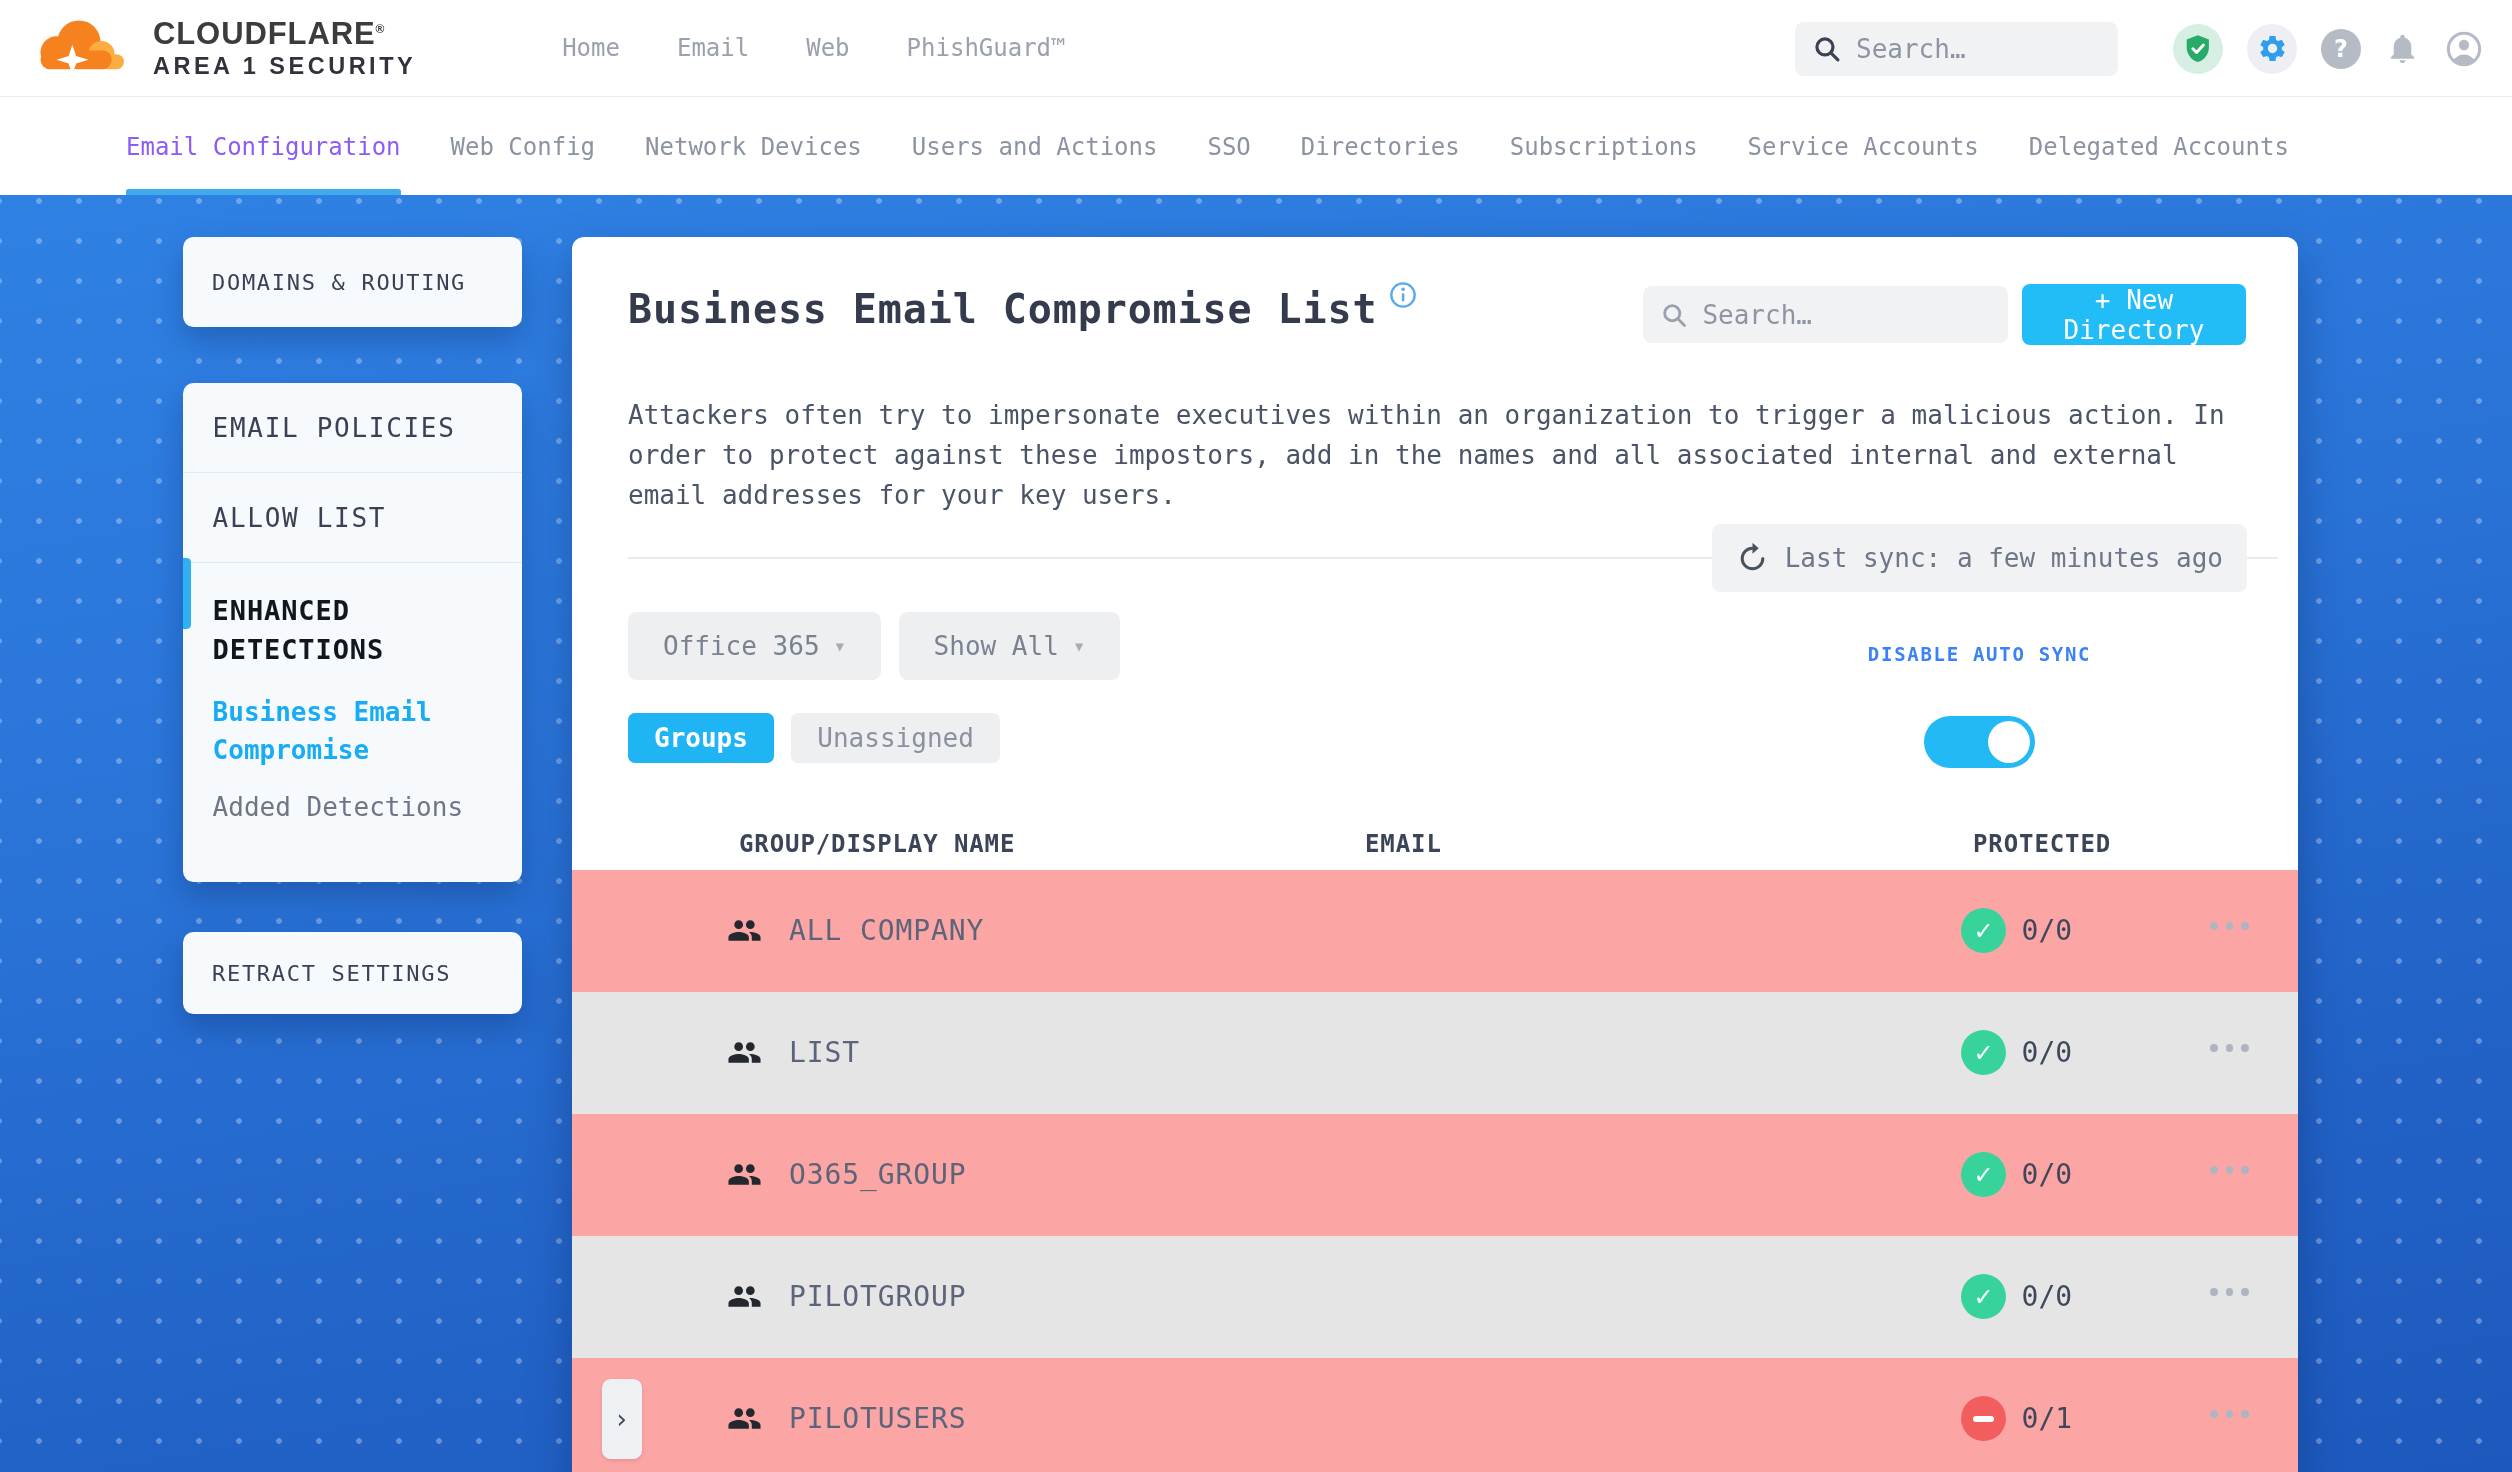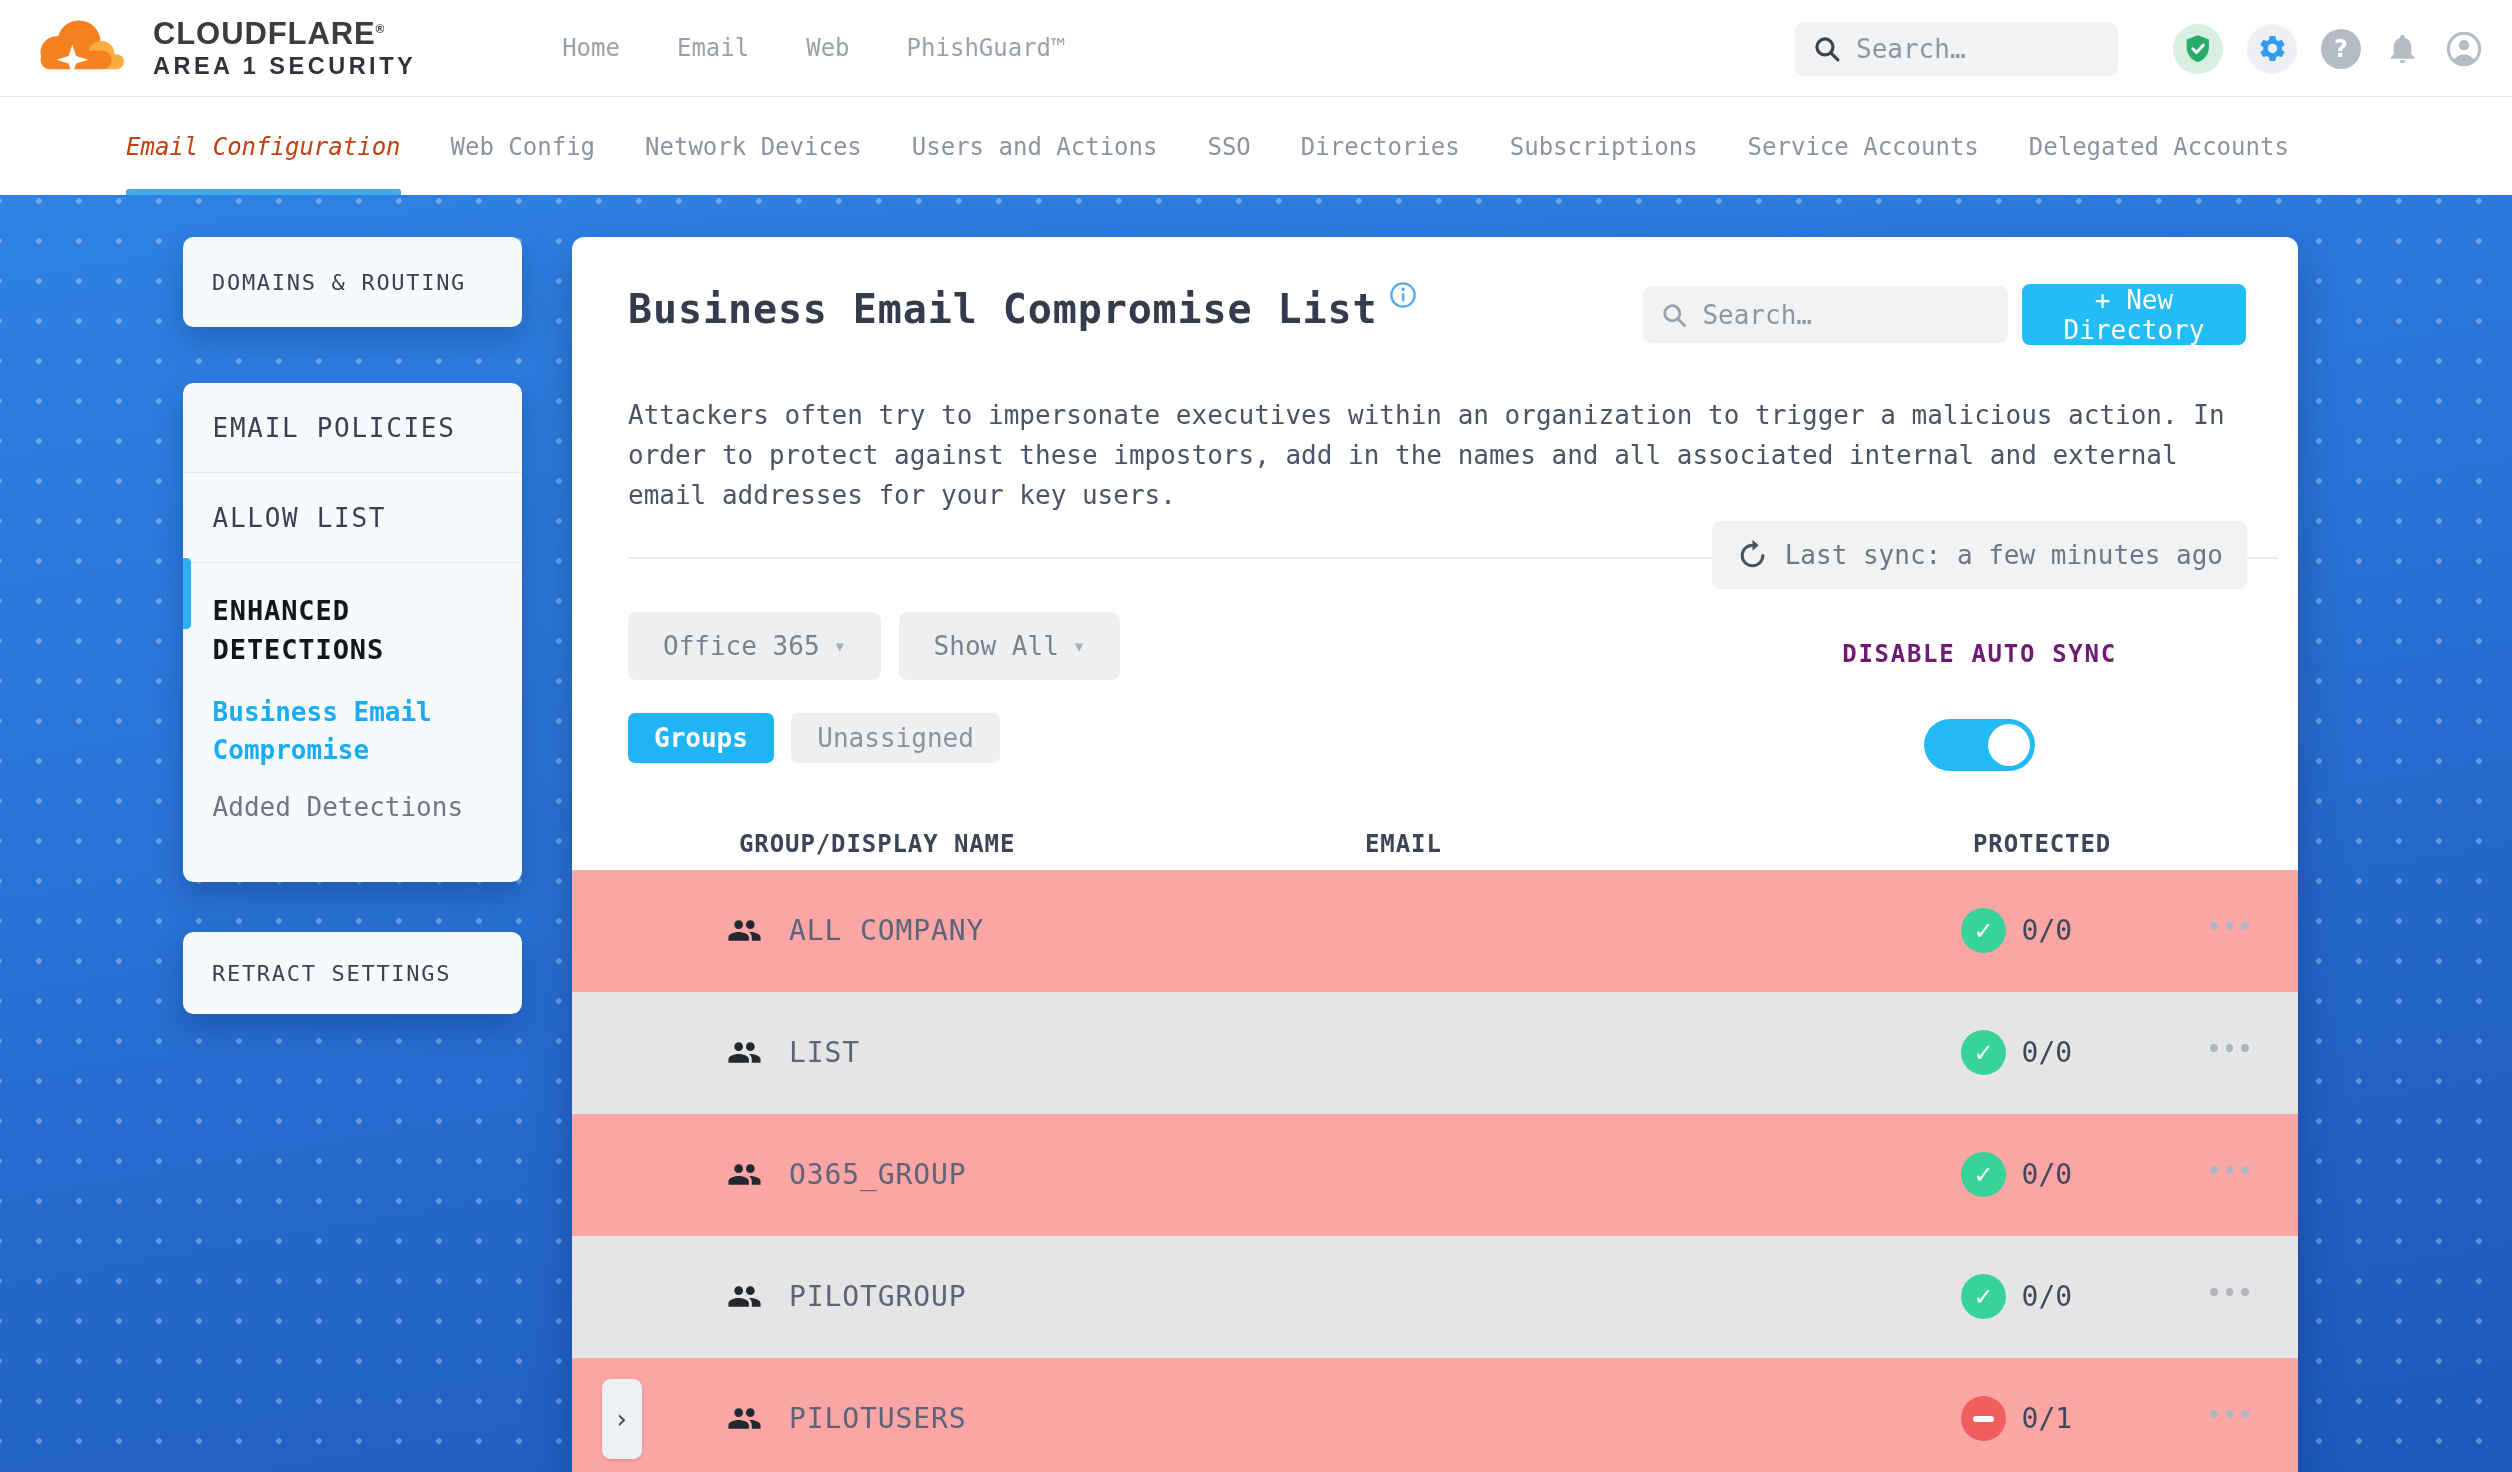--- a/index.html
+++ b/index.html
@@ -25,21 +25,21 @@
   .searchpill input::placeholder { color:#8d95a3; }
   .cir { border-radius:50%; display:flex; align-items:center; justify-content:center; }
   .shieldc { width:50px; height:50px; background:#d6efe2; margin-left:31px; }
   .gearc { width:50px; height:50px; background:#edeff2; }
 
   
   .subnav { position:absolute; top:99px; left:0; width:100%; height:96px; background:#fff;
             display:flex; align-items:stretch; padding-left:126px; z-index:5; }
   .subnav .itm { position:relative; display:flex; align-items:center; margin-right:50px;
                  font-size:24px; color:#8b93a2; cursor:pointer; white-space:nowrap; }
-  .subnav .itm.active { color:#c2410c;font-style:italic; }
+  .subnav .itm.active { color:#8b5cf6; }
   .subnav .itm.active::after { content:""; position:absolute; left:0; right:0; bottom:0; height:6px;
                                background:#3fabea; border-radius:2.6px 2.6px 0 0; }
 
   
   .stage { position:absolute; top:195px; left:0; right:0; bottom:0;
            background-image:
              radial-gradient(circle, rgba(255,255,255,.30) 2.6px, transparent 3.1px),
              linear-gradient(170deg,#2f81e4 0%, #2a74d8 38%, #2263c7 72%, #1d59bd 100%);
            background-size:40px 40px, 100% 100%; background-position:19px 26px, 0 0; }
 
@@ -74,21 +74,21 @@
 
   .controls { position:absolute; left:56px; top:374px; width:1619px; height:70px;
               display:flex; align-items:center; justify-content:space-between; }
   .cleft { display:flex; gap:17.4px; }
   .drop { height:68px; background:#edeff1; border-radius:8.7px; display:flex; align-items:center;
           justify-content:center; gap:14px; font-size:26px; color:#7a8290; padding:0 35px; cursor:pointer; }
   .drop .caret { color:#a6adb8; font-size:21px; }
   .cright { display:flex; align-items:center; gap:51px;flex-direction:column; }
   .lastsync { height:68px; background:#f0f2f4; border-radius:8.7px; display:flex; align-items:center;
               gap:15.6px; padding:0 24px; font-size:26px; color:#6e7787; }
-  .autolabel { font-size:24px; font-weight:bold; letter-spacing:1.7px; color:#701a75;text-align:center; }
+  .autolabel { font-size:19px; font-weight:bold; letter-spacing:1.7px; color:#3b82f6;text-align:center; }
   .toggle { width:111px; height:52px; border-radius:26px; background:#22b9f4; position:relative; cursor:pointer; }
   .toggle .knob { position:absolute; right:5.2px; top:5.2px; width:42px; height:42px; background:#fff; border-radius:50%; }
 
   .tabs { position:absolute; left:56px; top:476px; display:flex; gap:17.4px; }
   .tab { height:50px; border-radius:7px; display:flex; align-items:center; padding:0 26px;
          font-size:26px; cursor:pointer; background:#edeff1; color:#8a92a0; }
   .tab.active { background:#1fb4f3; color:#fff; font-weight:bold; }
 
   .thead { position:absolute; left:0; top:581px; width:100%; height:52px; }
   .thead span { position:absolute; font-size:24px; font-weight:bold; color:#3c4557; letter-spacing:0.9px; top:12px; }

